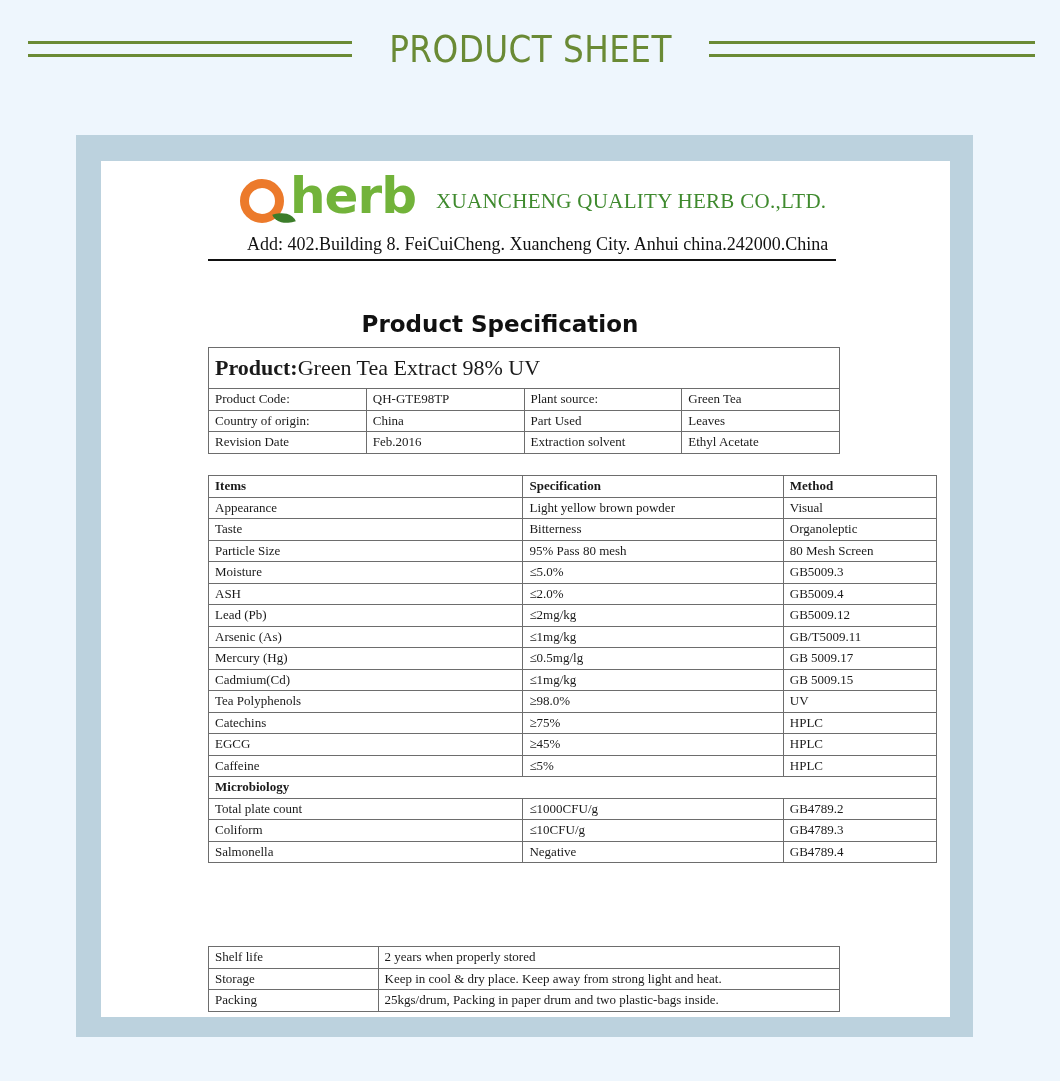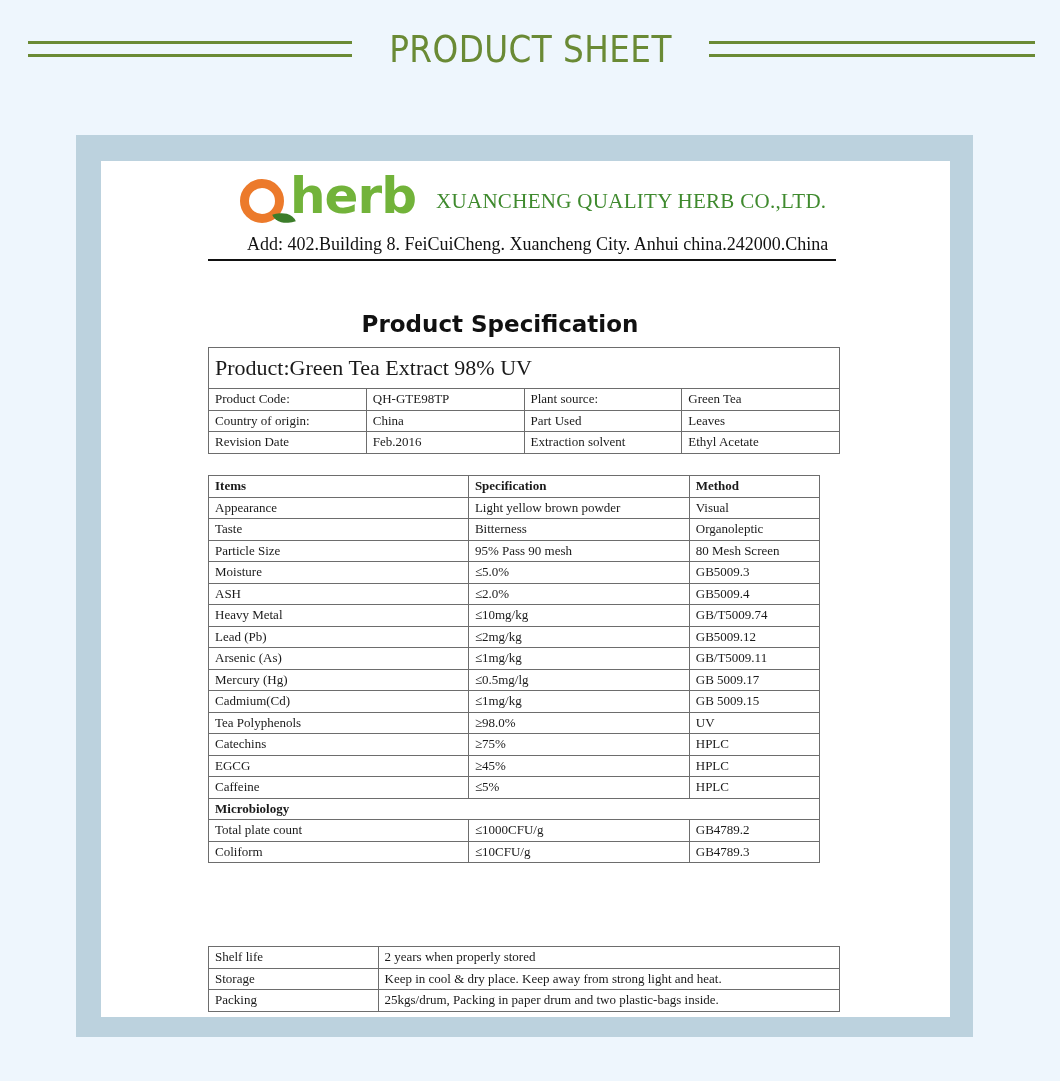--- a/index.html
+++ b/index.html
@@ -52,23 +52,23 @@
   .spec-title {
     position:absolute; left:208px; width:584px; top:311px; text-align:center;
     font-family:"DejaVu Sans", sans-serif; font-weight:bold; font-size:23px; color:#111;
   }
 
   table { border-collapse:collapse; position:absolute; font-size:13px; }
   td { border:1px solid #6d6d6d; padding:0 6px; height:20.5px; line-height:20px; white-space:nowrap; }
 
   .product-table { left:208px; top:347px; width:632px; }
   .product-table .head td { height:40px; font-size:22px; padding-left:6px; }
-  .product-table .head .lbl { font-weight:normal; }
-
-  .items-table { left:208px; top:475px; width:612px; }
+  .product-table .head .lbl { font-weight:bold; }
+
+  .items-table { left:208px; top:475px; width:729px; }
   .items-table .th td { font-weight:bold; }
   .items-table .section td { font-weight:bold; }
 
   .extra-table { left:208px; top:946px; width:632px; }
 </style>
 </head>
 <body>
 
 <div class="banner">
   <div class="lines left"></div>
@@ -141,39 +141,34 @@
         <td>Light yellow brown powder</td>
         <td>Visual</td>
       </tr>
       <tr>
         <td>Taste</td>
         <td>Bitterness</td>
         <td>Organoleptic</td>
       </tr>
       <tr>
         <td>Particle Size</td>
-        <td>95% Pass 90 mesh</td>
+        <td>95% Pass 80 mesh</td>
         <td>80 Mesh Screen</td>
       </tr>
       <tr>
         <td>Moisture</td>
         <td>≤5.0%</td>
         <td>GB5009.3</td>
       </tr>
       <tr>
         <td>ASH</td>
         <td>≤2.0%</td>
         <td>GB5009.4</td>
       </tr>
       <tr>
-        <td>Heavy Metal</td>
-        <td>≤10mg/kg</td>
-        <td>GB/T5009.74</td>
-      </tr>
-      <tr>
         <td>Lead (Pb)</td>
         <td>≤2mg/kg</td>
         <td>GB5009.12</td>
       </tr>
       <tr>
         <td>Arsenic (As)</td>
         <td>≤1mg/kg</td>
         <td>GB/T5009.11</td>
       </tr>
       <tr>
@@ -211,20 +206,25 @@
       </tr>
       <tr>
         <td>Total plate count</td>
         <td>≤1000CFU/g</td>
         <td>GB4789.2</td>
       </tr>
       <tr>
         <td>Coliform</td>
         <td>≤10CFU/g</td>
         <td>GB4789.3</td>
+      </tr>
+      <tr>
+        <td>Salmonella</td>
+        <td>Negative</td>
+        <td>GB4789.4</td>
       </tr>
     </tbody>
 </table>
 
 <table class="extra-table">
   <colgroup>
       <col style="width:170px">
       <col style="width:462px">
     </colgroup>
   <tbody id="extra-rows">

